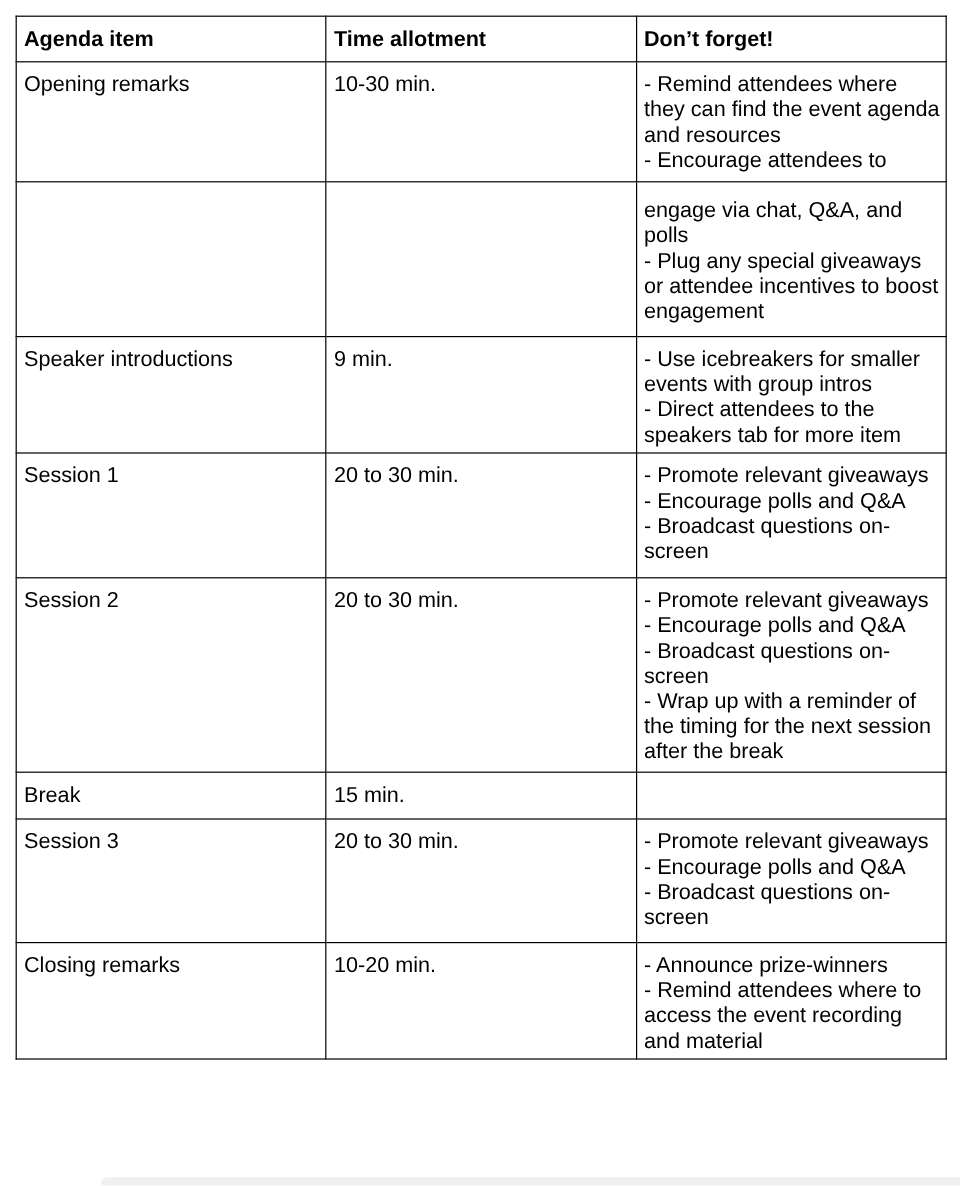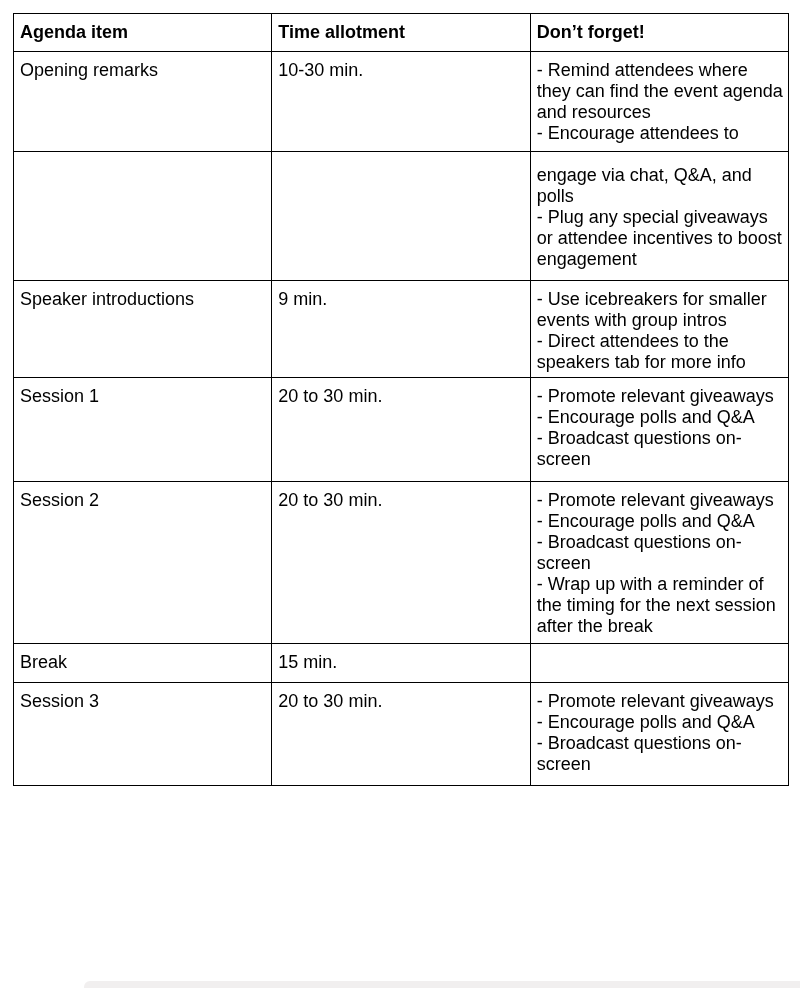--- a/index.html
+++ b/index.html
@@ -91,21 +91,21 @@
     <td class="c-agenda"></td>
     <td class="c-time"></td>
     <td class="c-notes">engage via chat, Q&amp;A, and polls
 - Plug any special giveaways or attendee incentives to boost engagement</td>
   </tr>
 
   <tr>
     <td class="c-agenda">Speaker introductions</td>
     <td class="c-time">9 min.</td>
     <td class="c-notes">- Use icebreakers for smaller events with group intros
-- Direct attendees to the speakers tab for more info</td>
+- Direct attendees to the speakers tab for more item</td>
   </tr>
 
   <tr>
     <td class="c-agenda">Session 1</td>
     <td class="c-time">20 to 30 min.</td>
     <td class="c-notes">- Promote relevant giveaways
 - Encourage polls and Q&amp;A
 - Broadcast questions on-screen</td>
   </tr>
 
@@ -126,16 +126,22 @@
 
   <tr>
     <td class="c-agenda">Session 3</td>
     <td class="c-time">20 to 30 min.</td>
     <td class="c-notes">- Promote relevant giveaways
 - Encourage polls and Q&amp;A
 - Broadcast questions on-screen</td>
   </tr>
 
 
+  <tr>
+    <td class="c-agenda">Closing remarks</td>
+    <td class="c-time">10-20 min.</td>
+    <td class="c-notes">- Announce prize-winners
+- Remind attendees where to access the event recording and material</td>
+  </tr>
 </tbody>
 </table>
 
 <div class="bottom-strip"></div>
 
 </body></html>

